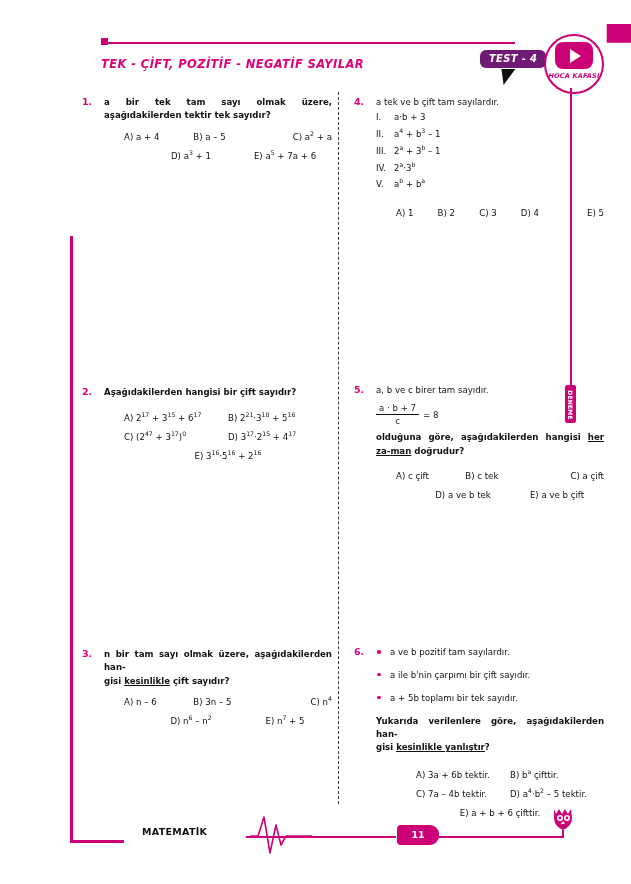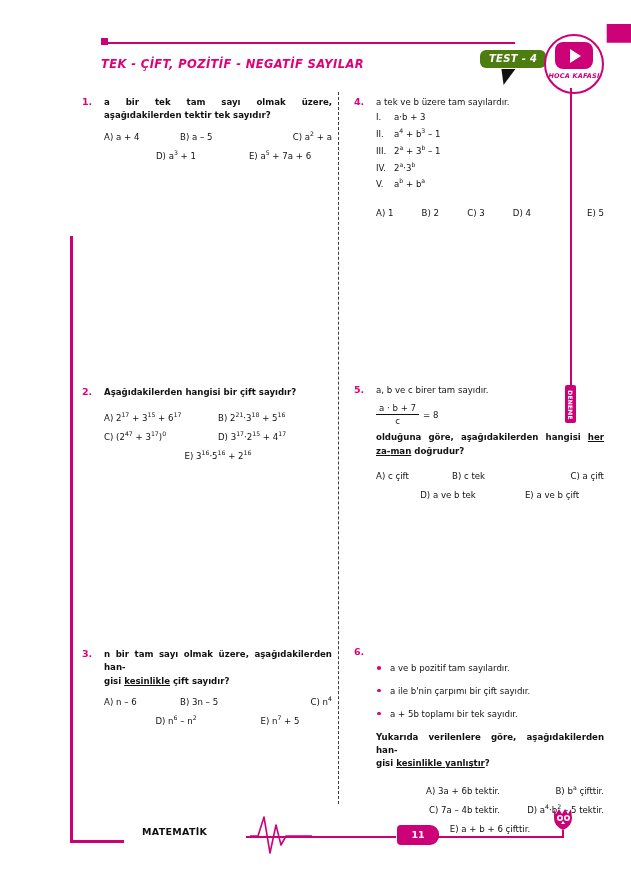--- a/index.html
+++ b/index.html
@@ -94,21 +94,21 @@
     letter-spacing: 0.4px;
     color: #E0007A;
     white-space: nowrap;
   }
 
   
   .test-badge {
     position: absolute;
     left: 464px;
     top: 50px;
-    background: #4d7c0f;
+    background: #701a75;
     color: #ffffff;
     border-radius: 6px;
     padding: 3px 9px 4px 9px;
     font-family: "DejaVu Sans", sans-serif;
     font-weight: bold;
     font-style: italic;
     font-size: 10px;
     letter-spacing: 0.3px;
   }
   .test-badge-tail {
@@ -252,21 +252,21 @@
     display: block;
     white-space: nowrap;
   }
   .roman-lbl {
     display: inline-block;
     width: 18px;
   }
 
   
   .bullet-list {
-    margin-top: 16px;
+    margin-top: 0px;
     font-family: "DejaVu Sans", sans-serif;
     font-size: 8.6px;
     line-height: 1.5;
     color: #111111;
   }
   .bullet-item {
     position: relative;
     padding-left: 14px;
     margin-bottom: 10px;
     white-space: nowrap;
@@ -310,20 +310,21 @@
   
   .opts {
     margin-top: 9px;
     font-family: "DejaVu Sans", sans-serif;
     font-size: 8.6px;
     color: #111111;
   }
   .opt-row {
     display: flex;
     margin-bottom: 9px;
+    margin-left: 20px;
   }
   .opt-row.center { justify-content: center; }
   .opt {
     white-space: nowrap;
   }
   .opt-3 { width: 33.33%; }
   .opt-2 { width: 50%; }
   .opt-c { text-align: center; }
   .opt-r { text-align: right; }
   .opt-5 { width: 20%; }
@@ -473,21 +474,21 @@
       </div>
     </div>
 
   </div>
 
   <div class="col col-right">
 
     <div class="q" style="top:0px;">
       <div class="q-num">4.</div>
       <div class="q-body">
-        <div class="q-stem normal">a tek ve b üzere tam sayılardır.</div>
+        <div class="q-stem normal">a tek ve b çift tam sayılardır.</div>
         <div class="roman-list">
           <span class="roman-item"><span class="roman-lbl">I.</span>a·b + 3</span>
           <span class="roman-item"><span class="roman-lbl">II.</span>a<sup>4</sup> + b<sup>3</sup> – 1</span>
           <span class="roman-item"><span class="roman-lbl">III.</span>2<sup>a</sup> + 3<sup>b</sup> – 1</span>
           <span class="roman-item"><span class="roman-lbl">IV.</span>2<sup>a</sup>·3<sup>b</sup></span>
           <span class="roman-item"><span class="roman-lbl">V.</span>a<sup>b</sup> + b<sup>a</sup></span>
         </div>
         <div class="opts" style="margin-top:15px;">
           <div class="opt-row">
             <span class="opt opt-5">A) 1</span>
@@ -528,21 +529,21 @@
 
     <div class="q" style="top:550px;">
       <div class="q-num">6.</div>
       <div class="q-body">
         <div class="bullet-list">
           <div class="bullet-item">a ve b pozitif tam sayılardır.</div>
           <div class="bullet-item">a ile b'nin çarpımı bir çift sayıdır.</div>
           <div class="bullet-item">a + 5b toplamı bir tek sayıdır.</div>
         </div>
         <div class="q-stem" style="margin-top:9px;"><span>Yukarıda verilenlere göre, aşağıdakilerden han-</span><br><span>gisi </span><span class="u">kesinlikle yanlıştır</span><span>?</span></div>
-        <div class="opts" style="margin-top:15px;text-align:right;">
+        <div class="opts" style="margin-top:15px;">
           <div class="opt-row">
             <span class="opt opt-2 pad-l">A) 3a + 6b tektir.</span>
             <span class="opt opt-2">B) b<sup>a</sup> çifttir.</span>
           </div>
           <div class="opt-row">
             <span class="opt opt-2 pad-l">C) 7a – 4b tektir.</span>
             <span class="opt opt-2">D) a<sup>4</sup>·b<sup>2</sup> – 5 tektir.</span>
           </div>
           <div class="opt-row center">
             <span class="opt">E) a + b + 6 çifttir.</span>

